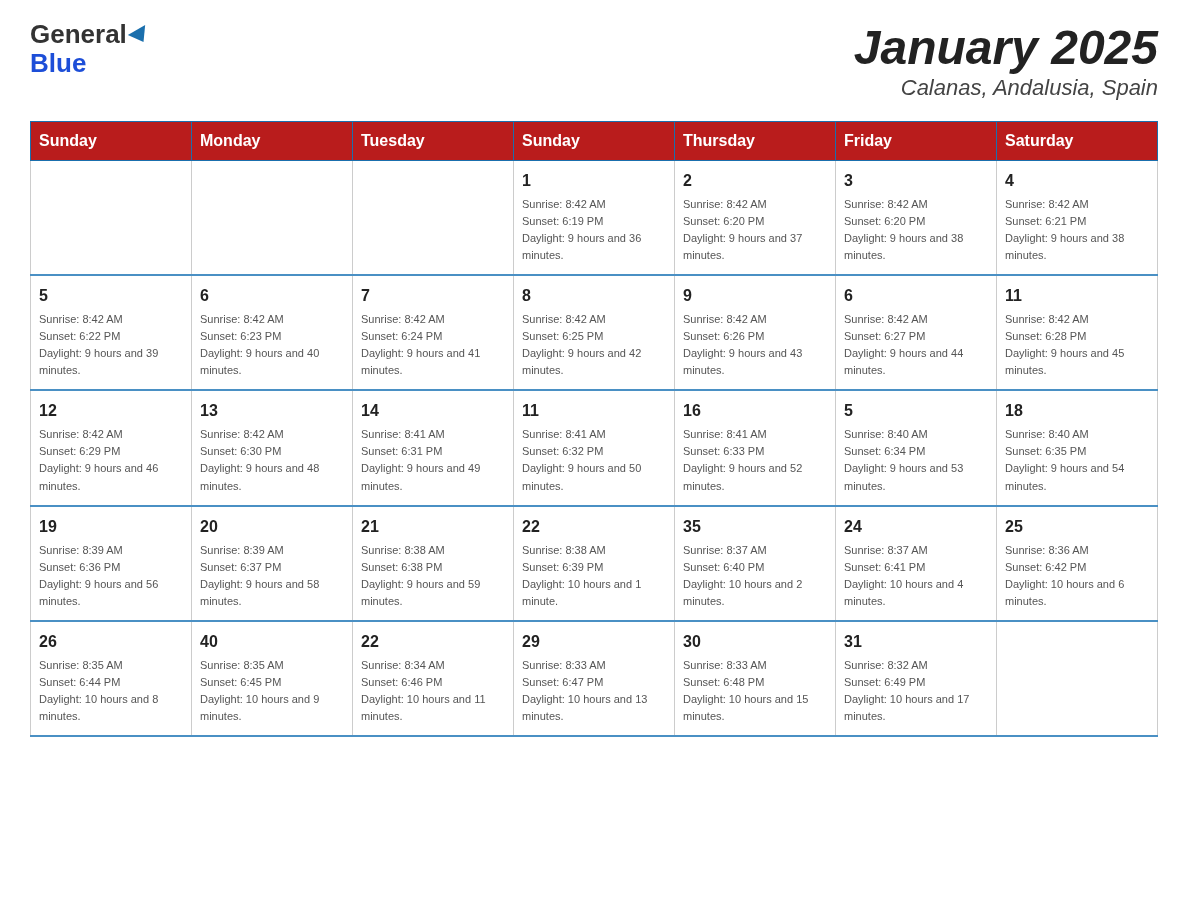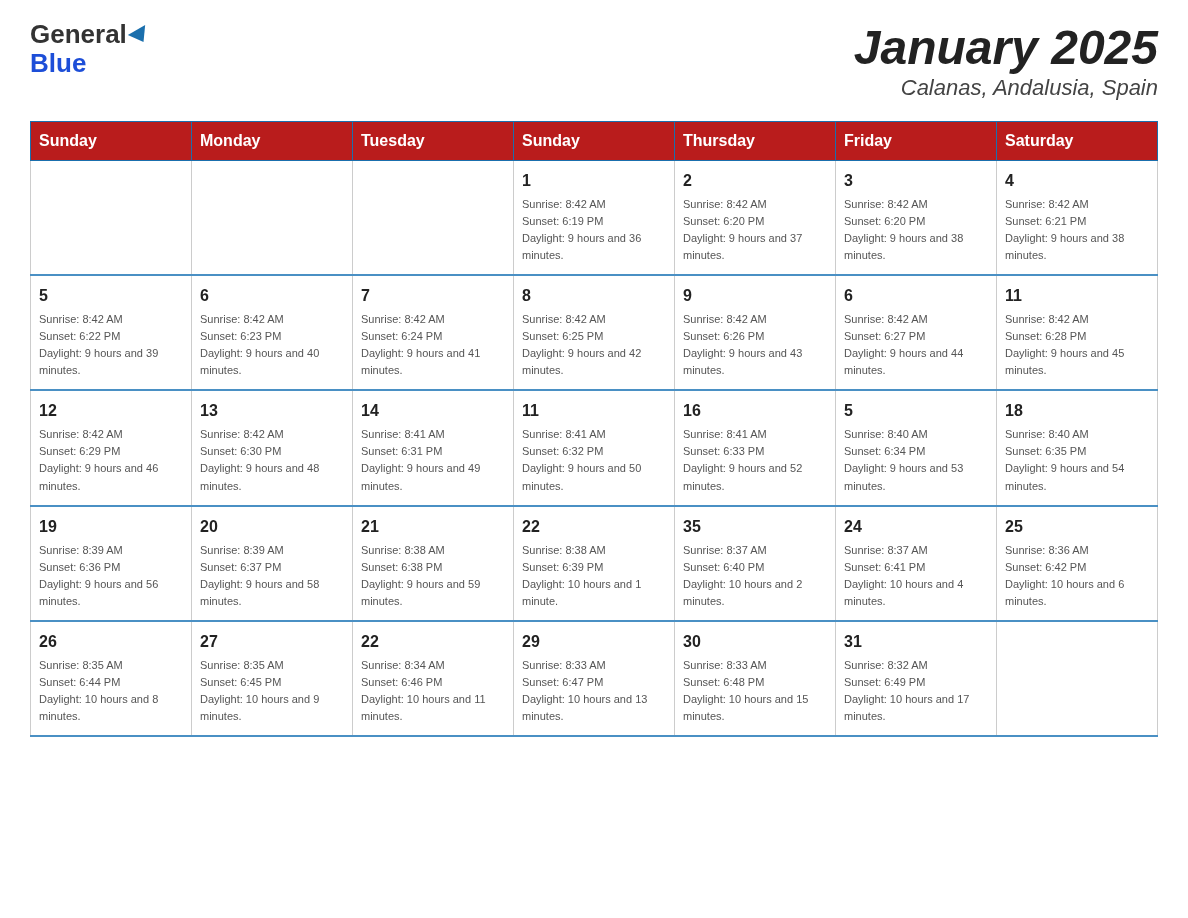--- a/index.html
+++ b/index.html
@@ -227,21 +227,21 @@
           <span class="day-num">25</span>
           <div class="day-info">Sunrise: 8:36 AM<br>Sunset: 6:42 PM<br>Daylight: 10 hours and 6 minutes.</div>
         </td>
       </tr>
       <tr>
         <td>
           <span class="day-num">26</span>
           <div class="day-info">Sunrise: 8:35 AM<br>Sunset: 6:44 PM<br>Daylight: 10 hours and 8 minutes.</div>
         </td>
         <td>
-          <span class="day-num">27</span>
+          <span class="day-num">40</span>
           <div class="day-info">Sunrise: 8:35 AM<br>Sunset: 6:45 PM<br>Daylight: 10 hours and 9 minutes.</div>
         </td>
         <td>
           <span class="day-num">22</span>
           <div class="day-info">Sunrise: 8:34 AM<br>Sunset: 6:46 PM<br>Daylight: 10 hours and 11 minutes.</div>
         </td>
         <td>
           <span class="day-num">29</span>
           <div class="day-info">Sunrise: 8:33 AM<br>Sunset: 6:47 PM<br>Daylight: 10 hours and 13 minutes.</div>
         </td>

